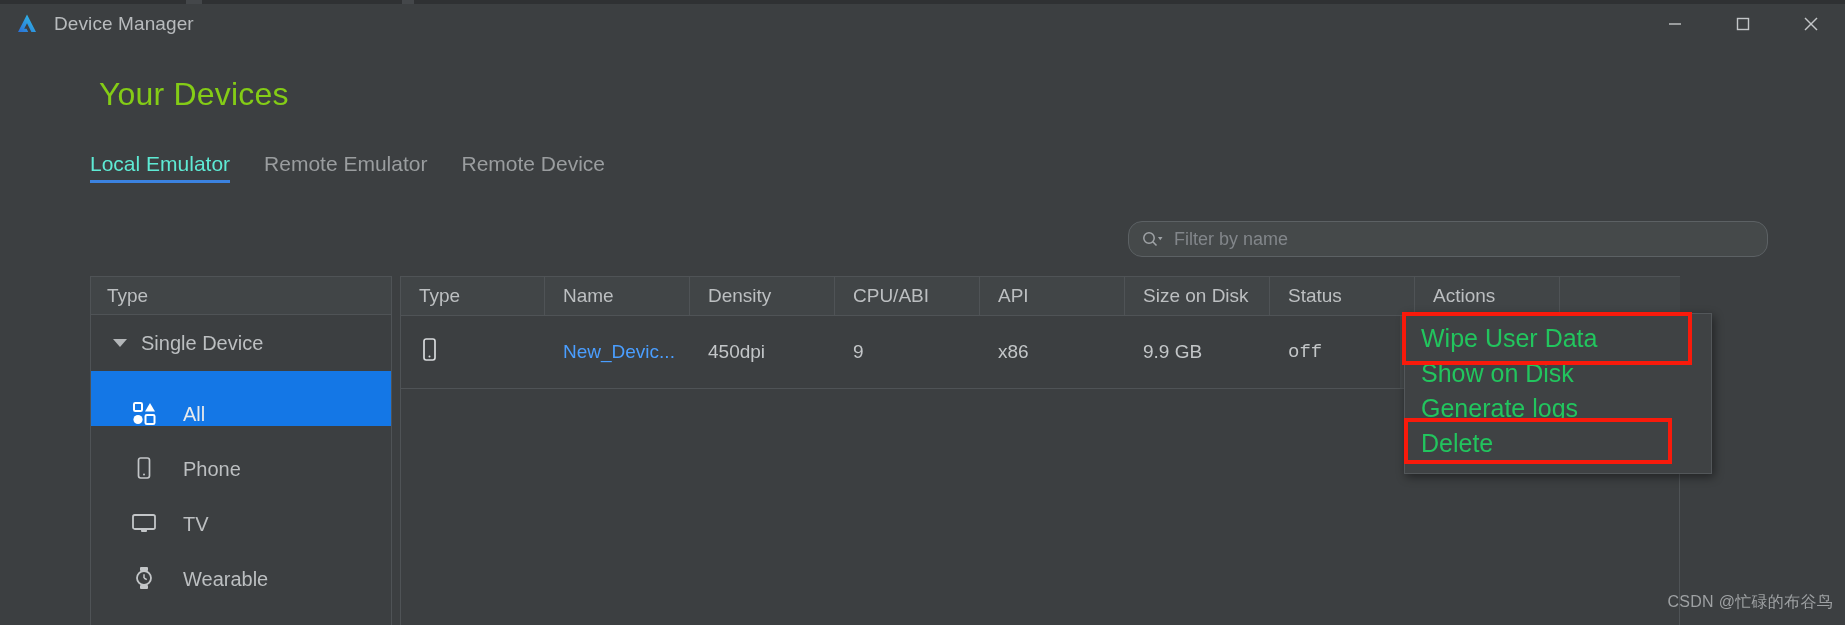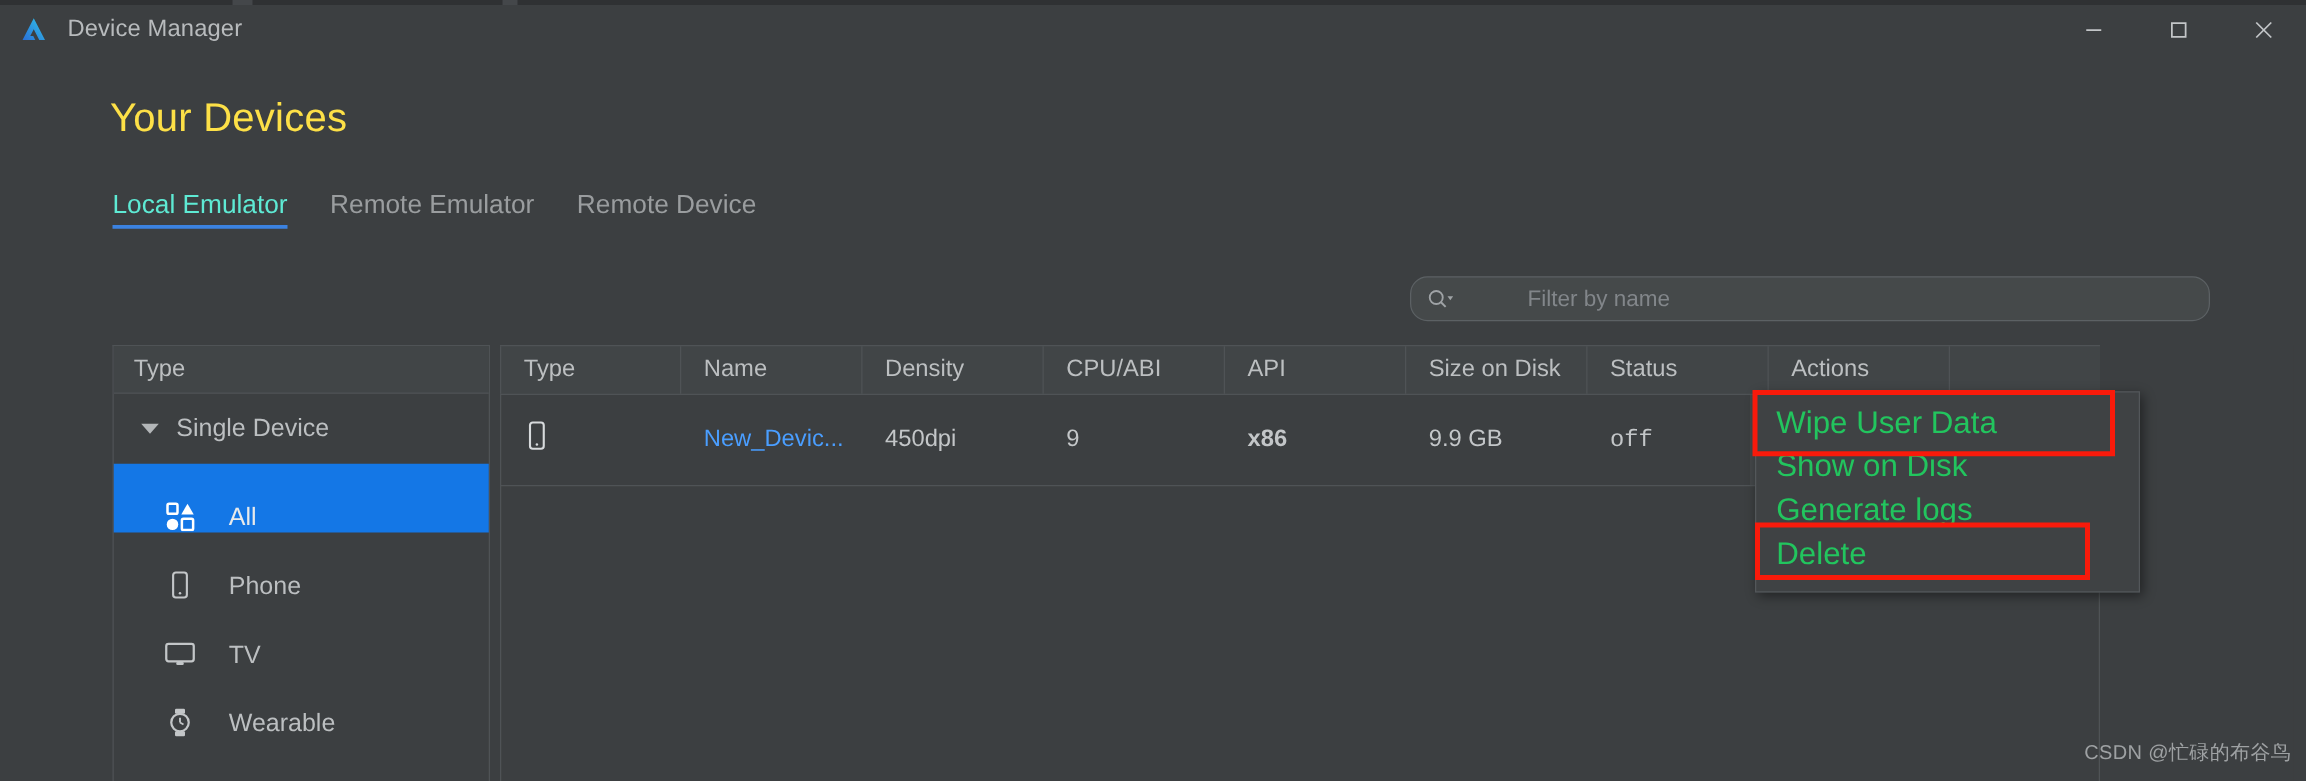--- a/index.html
+++ b/index.html
@@ -50,22 +50,22 @@
   .win-btn {
     width: 68px; height: 40px;
     display: flex; align-items: center; justify-content: center;
     color: #c3c6c8;
   }
 
   
   .content { position: absolute; top: 44px; left: 0; width: 1845px; height: 581px; }
 
   .page-title {
-    position: absolute; left: 88px; top: 32px;
-    font-size: 32px; color: #fde047; font-weight: 400;
+    position: absolute; left: 99px; top: 32px;
+    font-size: 32px; color: #84cc16; font-weight: 400;
     letter-spacing: .2px;
   }
 
   
   .tabs {
     position: absolute; left: 90px; top: 108px;
     display: flex; align-items: flex-end; gap: 34px;
   }
   .tab {
     font-size: 21px; color: #9a9d9f;
@@ -80,21 +80,21 @@
     background: #3b82e0;
   }
 
   
   .filter-box {
     position: absolute; left: 1128px; top: 177px;
     width: 640px; height: 36px;
     background: #45494a;
     border: 1px solid #5c6164;
     border-radius: 14px;
-    display: flex; align-items: center; gap: 48px;
+    display: flex; align-items: center;
   }
   .filter-icon { margin-left: 12px; display: flex; align-items: center; }
   .filter-input {
     flex: 1; height: 100%;
     background: transparent; border: none; outline: none;
     color: #cfd2d4; font-size: 18px;
     font-family: "Liberation Sans", sans-serif;
     padding-left: 11px;
   }
   .filter-input::placeholder { color: #82868a; }
@@ -370,21 +370,21 @@
             <span>
               <svg width="22" height="26" viewBox="0 0 22 26">
                 <rect x="6" y="2" width="11" height="21" rx="2.2" fill="none" stroke="#d7dadc" stroke-width="1.7"></rect>
                 <circle cx="11.5" cy="19.6" r="1" fill="#d7dadc"></circle>
               </svg>
             </span>
           </div>
           <div class="td link" style="width:145px;">New_Devic...</div>
           <div class="td" style="width:145px;text-align:center;">450dpi</div>
           <div class="td" style="width:145px;">9</div>
-          <div class="td" style="width:145px;font-weight:bold;">x86</div>
+          <div class="td" style="width:145px;">x86</div>
           <div class="td" style="width:145px;">9.9 GB</div>
           <div class="td" style="width:145px;font-family:Liberation Mono, monospace;">off</div>
           <div class="td actions" style="width:145px;">
             <span class="play-tri"></span>
           </div>
         </div>
       </div>
     </div>
 
     <div class="scrollbar-hint"></div>

